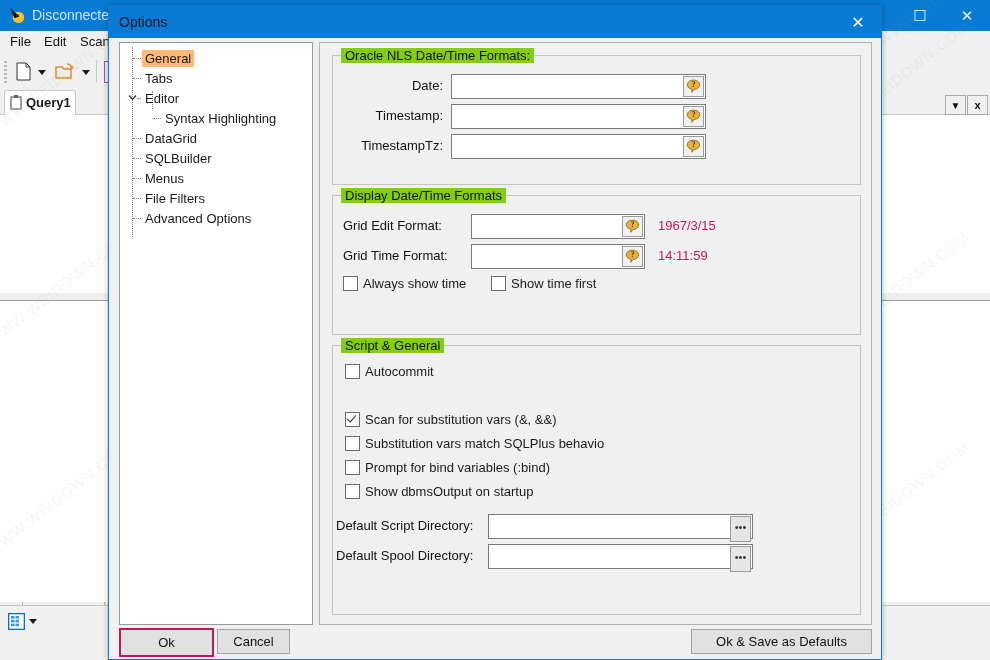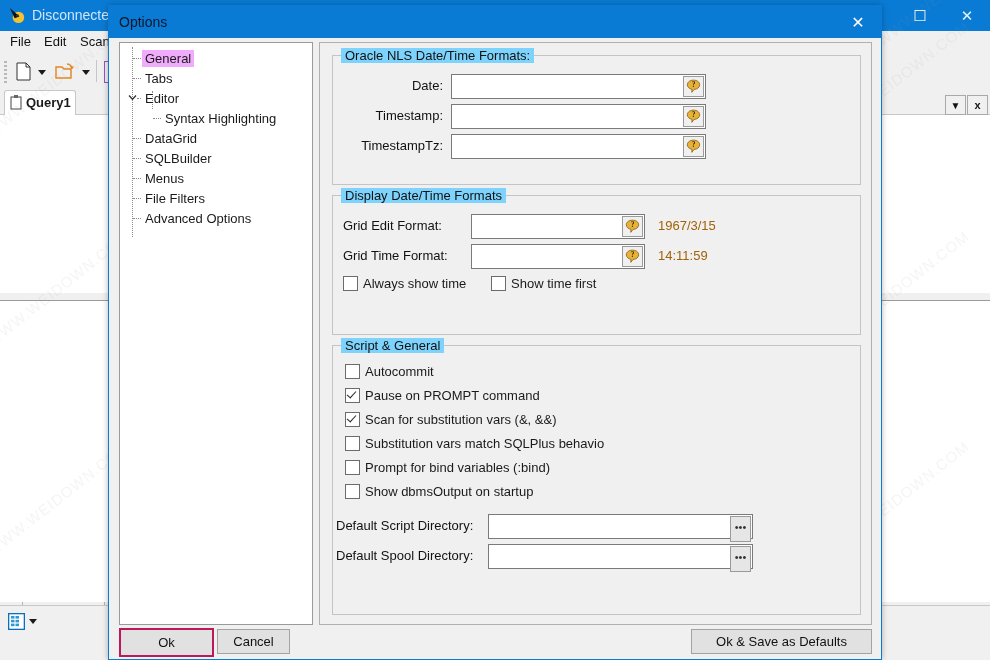--- a/index.html
+++ b/index.html
@@ -66,38 +66,38 @@
   #dlg-titlebar{position:absolute;left:0;top:0;width:772px;height:32px;background:#0a7bd4;}
   #dlg-title{position:absolute;left:10px;top:8px;color:#0f172a;font-size:14px;}
   #dlg-close{position:absolute;right:0;top:0;width:46px;height:32px;color:#ffffff;font-size:16px;
     display:flex;align-items:center;justify-content:center;}
   #dlg-body{position:absolute;left:0;top:32px;width:772px;height:621px;background:#f0f0f0;}
 
   
   #tree-panel{position:absolute;left:10px;top:4px;width:192px;height:581px;background:#ffffff;border:1px solid #9a9a9a;}
   .tree-item{position:absolute;left:0;height:20px;display:flex;align-items:center;font-size:13px;white-space:nowrap;}
   .tree-label{padding:1px 3px;}
-  .tree-label.selected{background:#f0abfc;}
+  .tree-label.selected{background:#fdba74;}
   .tdash{position:absolute;border-top:1px dotted #8a8a8a;height:0;}
   .tvert{position:absolute;border-left:1px dotted #8a8a8a;width:0;}
   .chev{position:absolute;width:9px;height:9px;}
 
   
   #right-panel{position:absolute;left:210px;top:4px;width:551px;height:581px;background:#f0f0f0;border:1px solid #b0b0b0;}
 
   .groupbox{position:absolute;border:1px solid #c4c4c4;background:transparent;}
-  .group-title{position:absolute;top:-8px;left:8px;background:#7dd3fc;padding:0 4px;font-size:13px;color:#111;}
+  .group-title{position:absolute;top:-8px;left:8px;background:#84cc16;padding:0 4px;font-size:13px;color:#111;}
 
   .fld-label{position:absolute;font-size:13px;text-align:right;color:#111;}
   .textbox{position:absolute;background:#ffffff;border:1px solid #7a7a7a;}
   .helpbtn{position:absolute;width:19px;height:19px;background:#f0f0f0;border:1px solid #9a9a9a;
     display:flex;align-items:center;justify-content:center;}
   .dotsbtn{position:absolute;width:19px;height:19px;background:#e6e6e6;border:1px solid #9a9a9a;
     display:flex;align-items:center;justify-content:center;font-size:11px;color:#333;line-height:6px;padding-bottom:5px;}
-  .sample{position:absolute;font-size:13px;color:#a16207;}
+  .sample{position:absolute;font-size:13px;color:#be185d;}
 
   .cbrow{position:absolute;display:flex;align-items:center;font-size:13px;white-space:nowrap;}
   .cbbox{width:13px;height:13px;background:#ffffff;border:1px solid #6b6b6b;margin-right:5px;
     position:relative;flex:0 0 auto;}
   .cbbox.checked:after{content:"";position:absolute;left:3px;top:0px;width:4px;height:8px;
     border:solid #222;border-width:0 1.6px 1.6px 0;transform:rotate(42deg);}
 
   .btn{position:absolute;background:#e1e1e1;border:1px solid #a3a3a3;font-size:13px;
     display:flex;align-items:center;justify-content:center;color:#111;}
   .btn.focus{border:2px solid #be185d;}
@@ -328,24 +328,20 @@
         </div>
       </div>
 
       <div class="groupbox" style="left:12px;top:302px;width:527px;height:268px;">
         <div class="group-title">Script &amp; General</div>
 
         <div class="cbrow" style="left:12px;top:18px;">
           <span class="cbbox"></span>
           <span>Autocommit</span>
         </div>
-        <div class="cbrow" style="left:12px;top:42px;">
-          <span class="cbbox checked"></span>
-          <span>Pause on PROMPT command</span>
-        </div>
         <div class="cbrow" style="left:12px;top:66px;">
           <span class="cbbox checked"></span>
           <span>Scan for substitution vars (&amp;, &amp;&amp;)</span>
         </div>
         <div class="cbrow" style="left:12px;top:90px;">
           <span class="cbbox"></span>
           <span>Substitution vars match SQLPlus behavio</span>
         </div>
         <div class="cbrow" style="left:12px;top:114px;">
           <span class="cbbox"></span>

